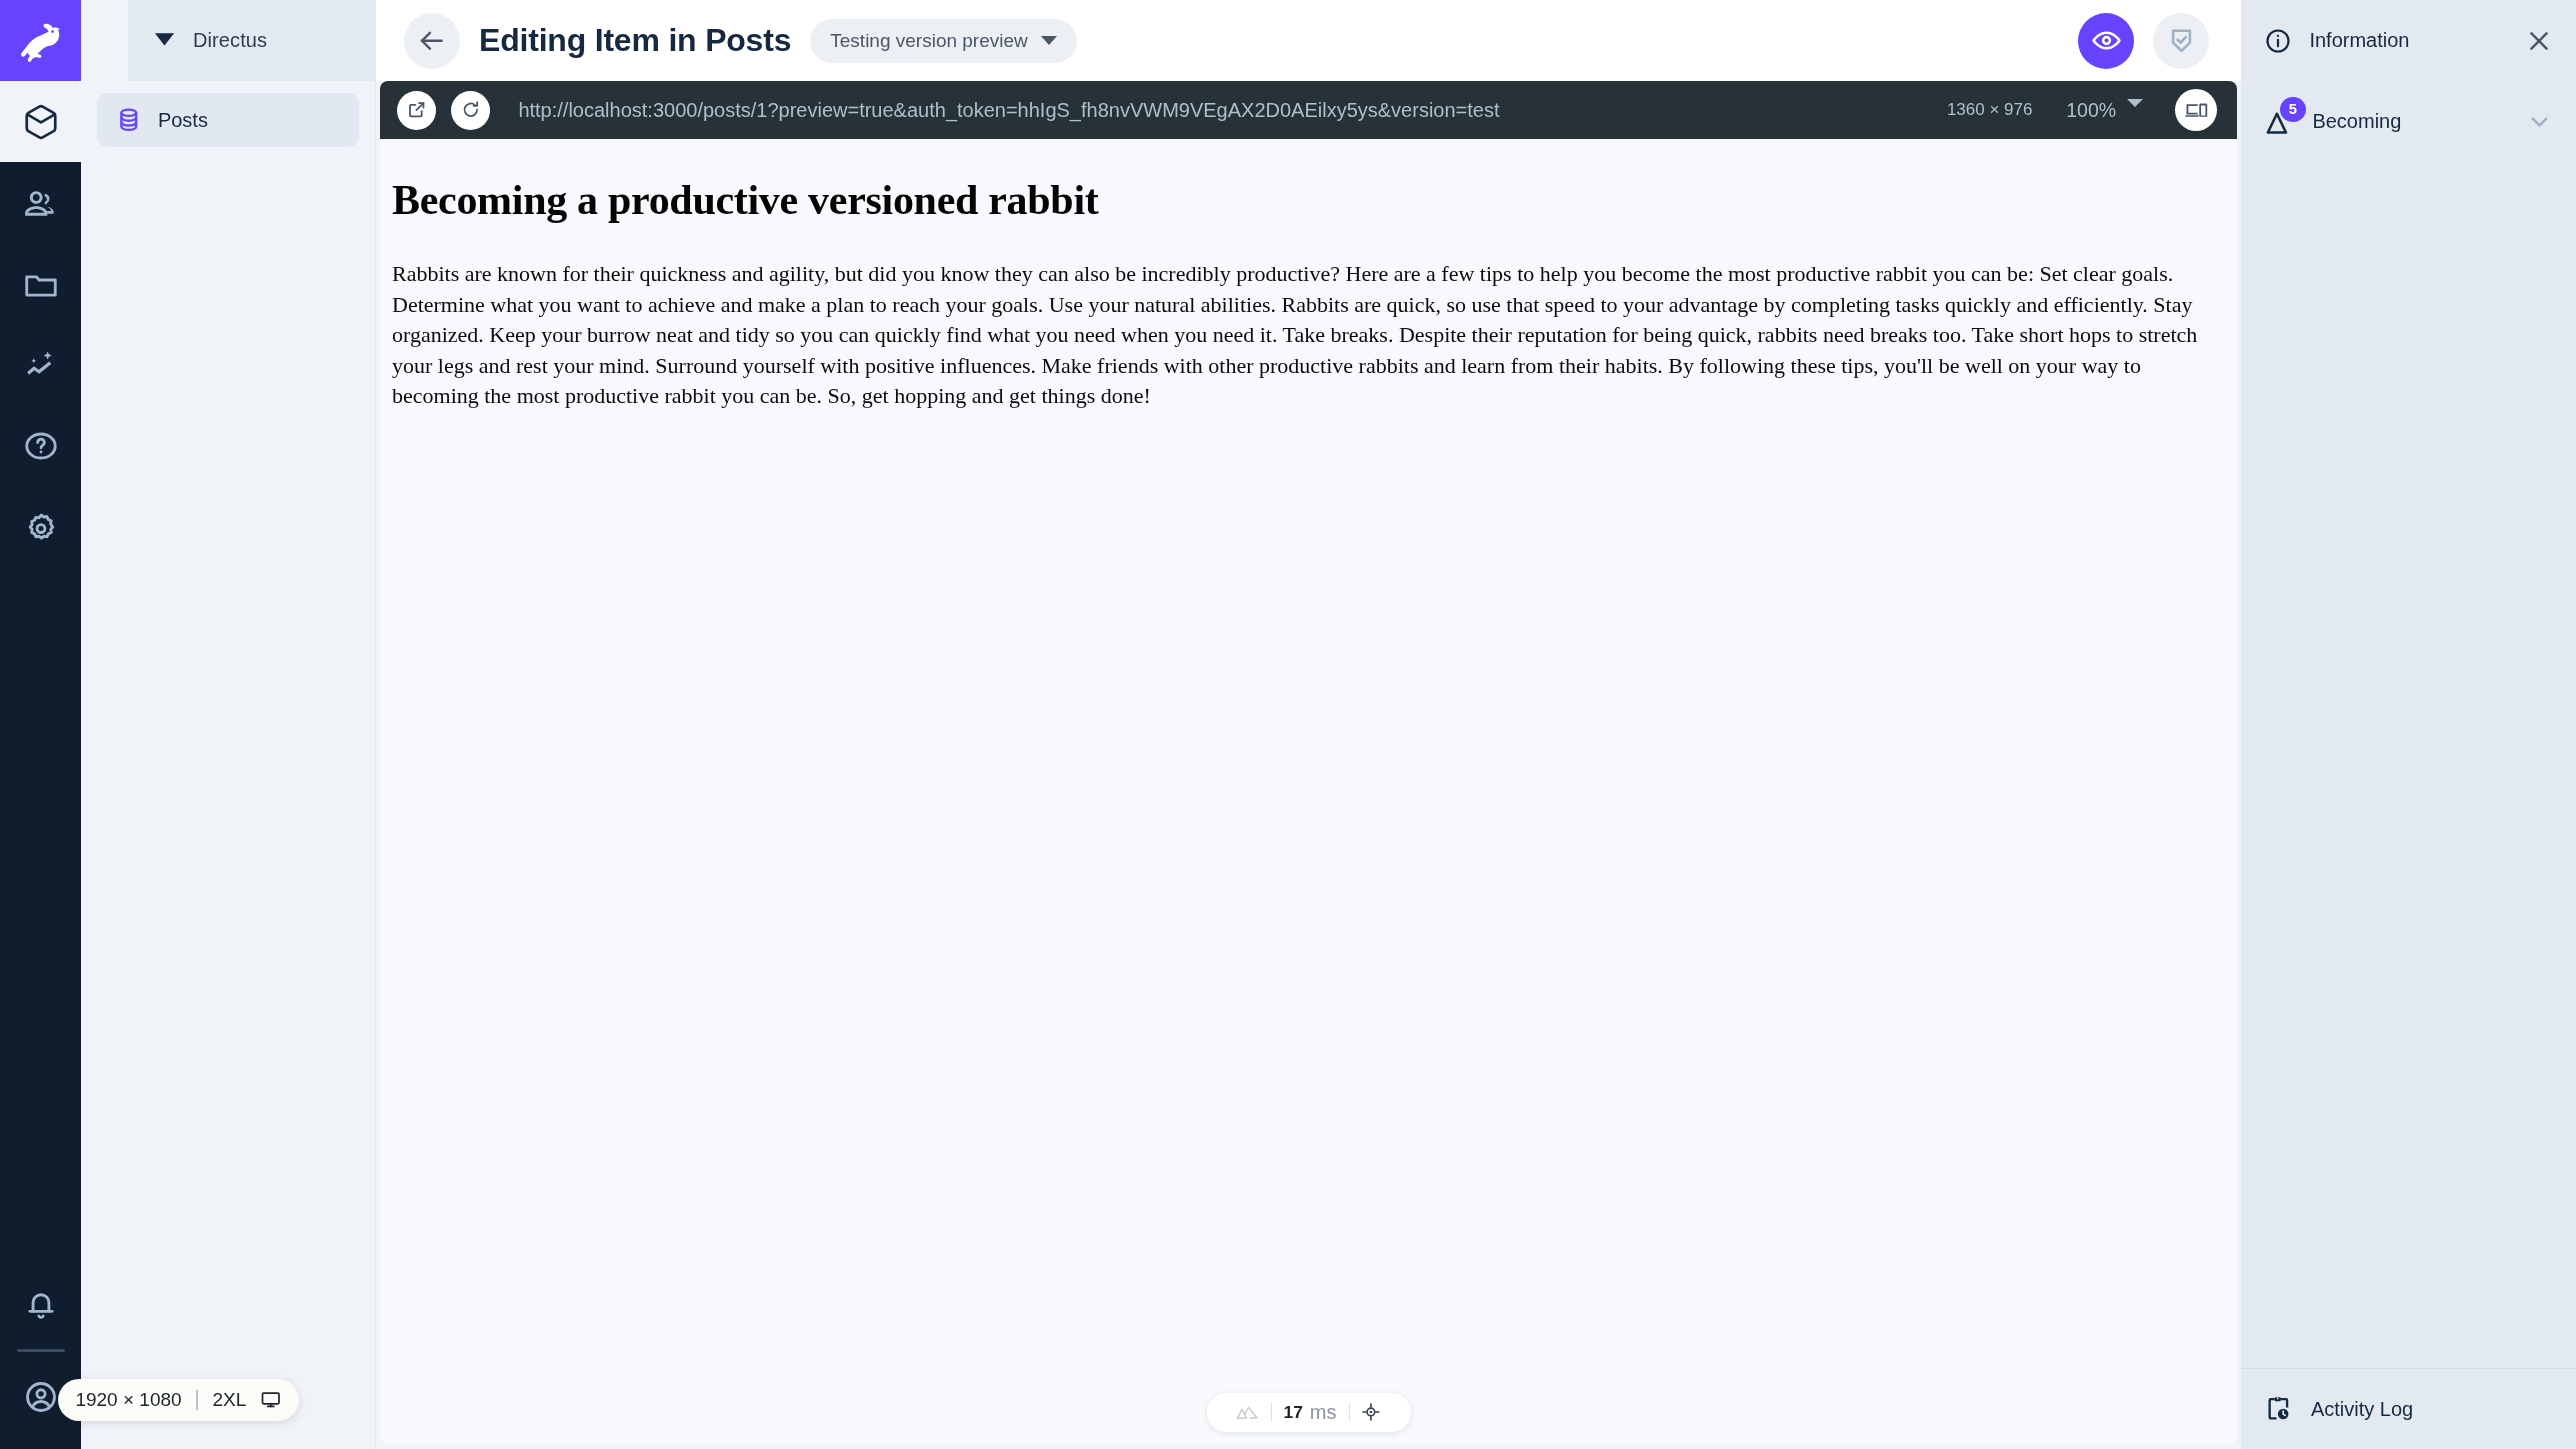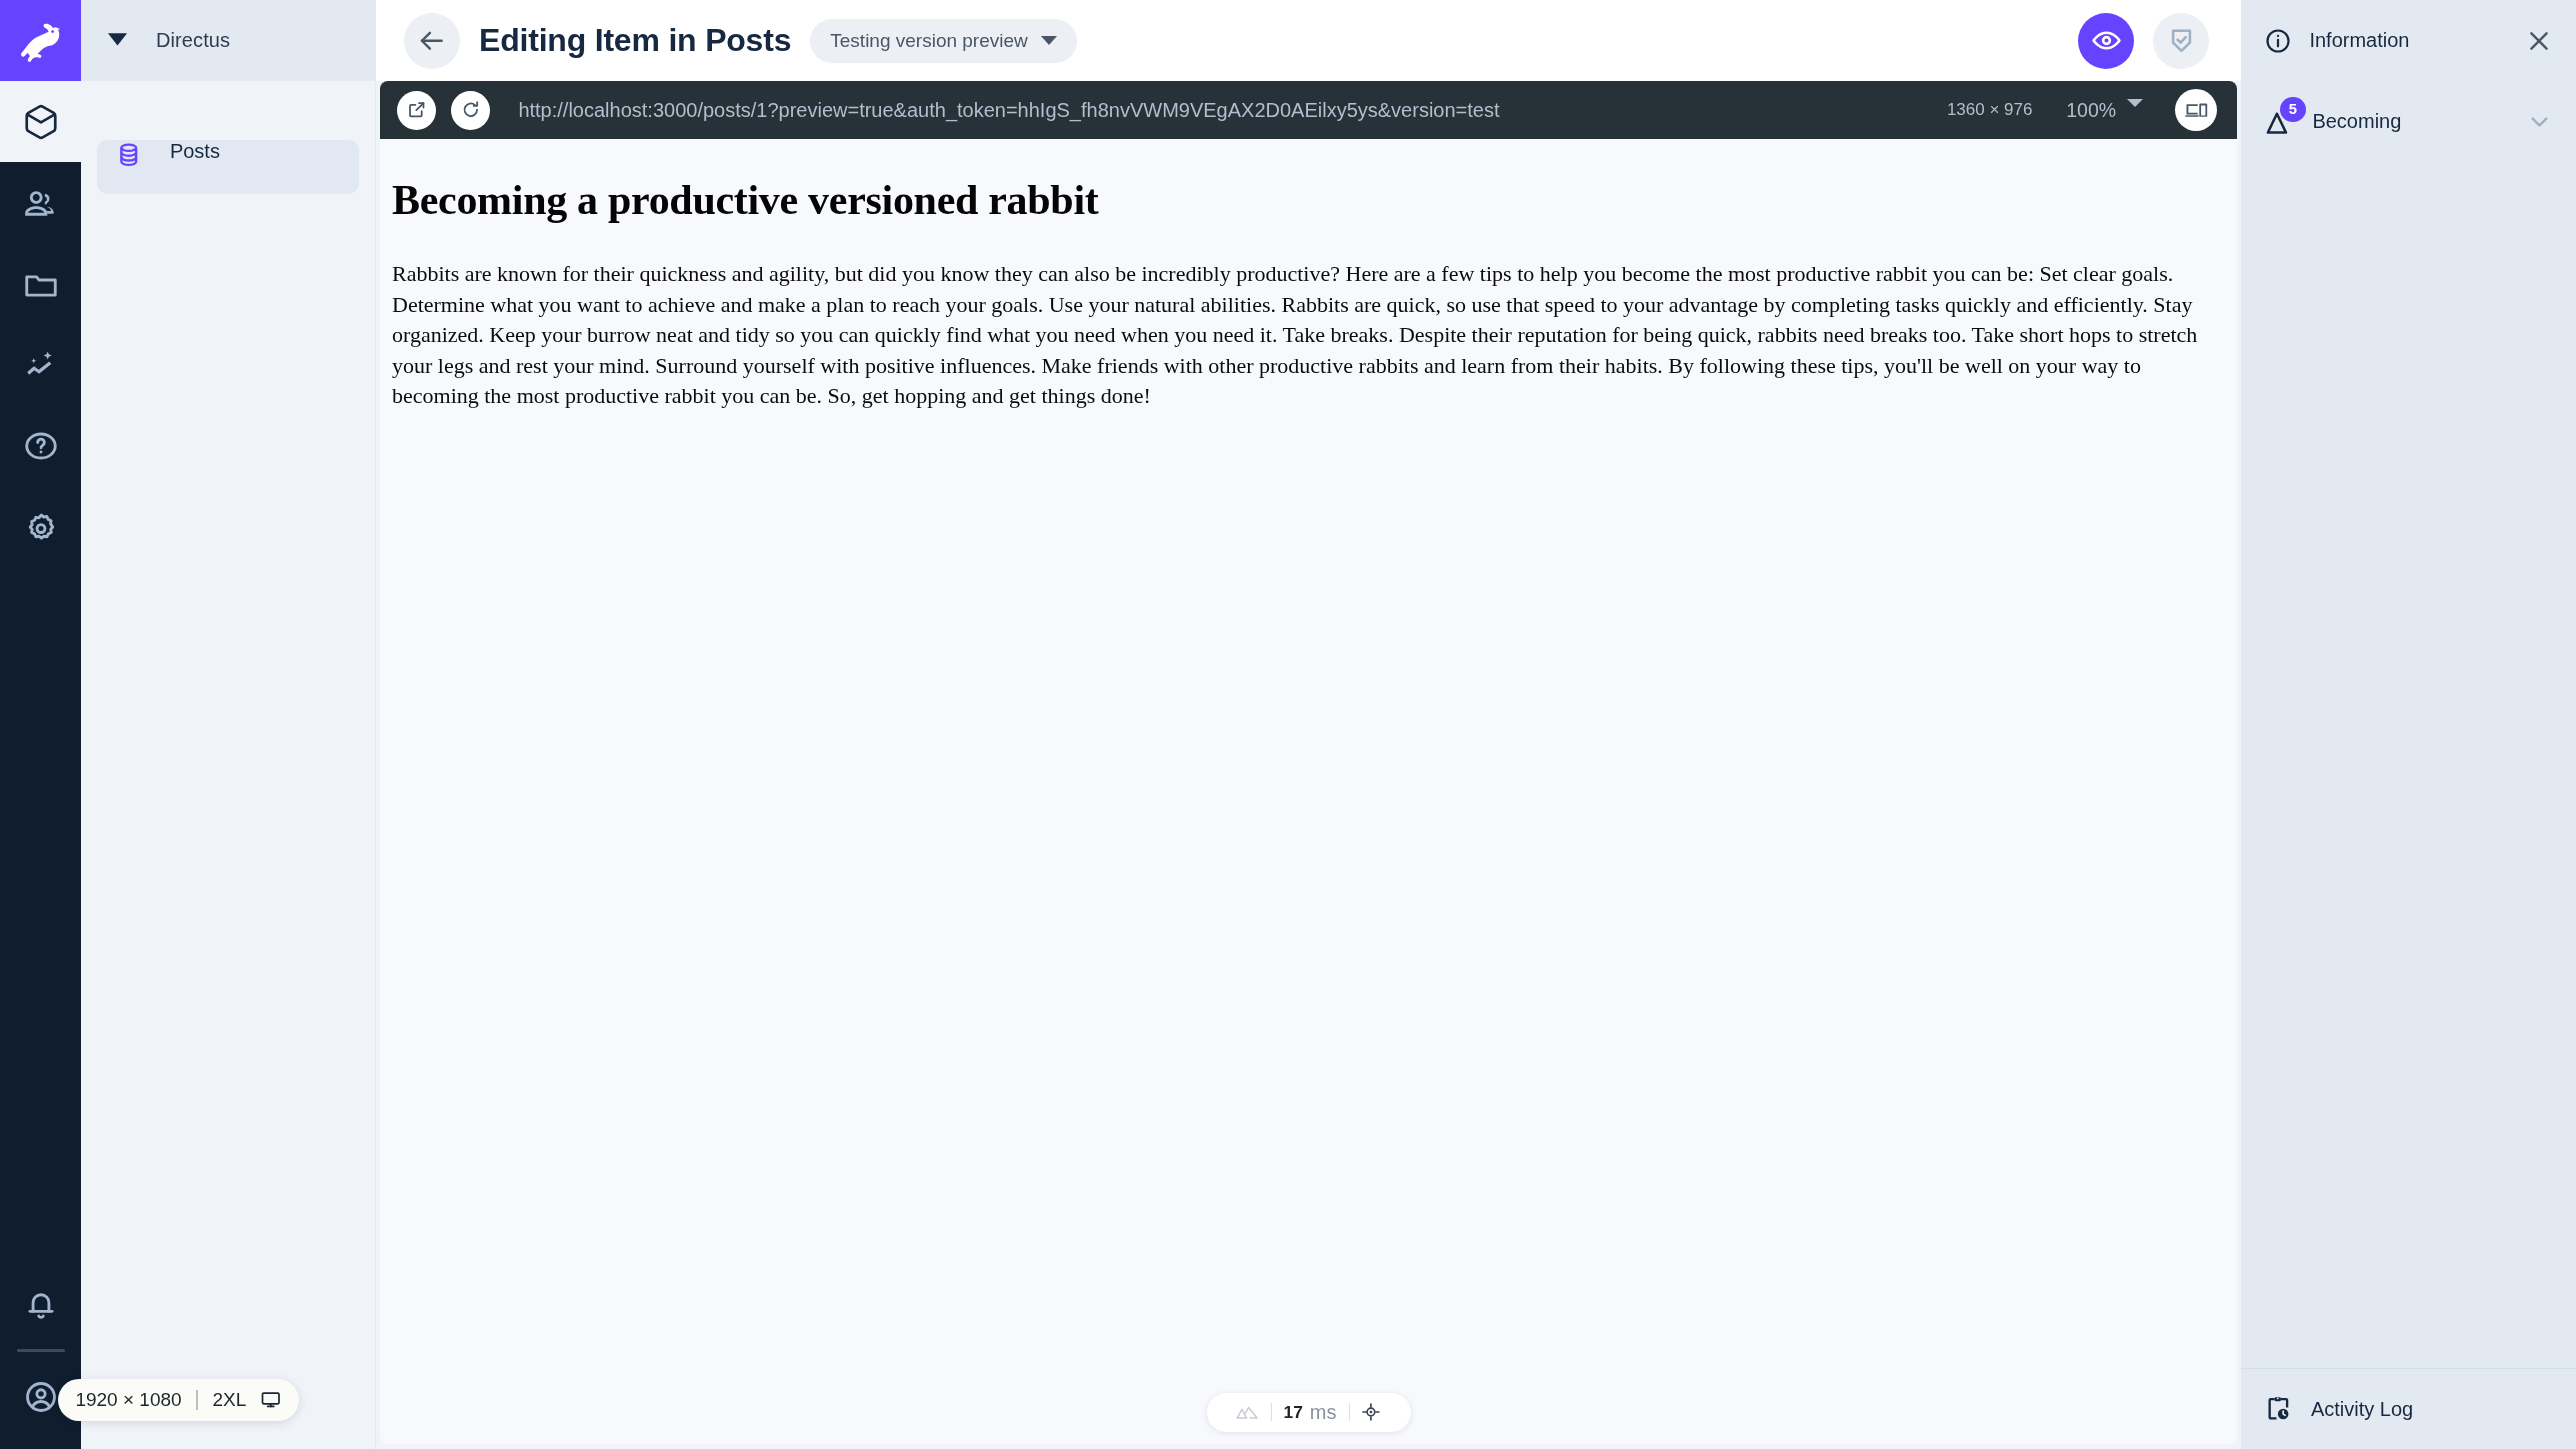--- a/index.html
+++ b/index.html
@@ -55,36 +55,36 @@
     flex: 0 0 295px;
     height: 100%;
     background: #f0f4f9;
     display: flex;
     flex-direction: column;
     border-right: 0.7px solid #e4eaf1;
   }
   .nav-header {
     height: 81px;
     display: flex; align-items: center;
-    gap: 25px;
+    gap: 15px;
     padding: 0 23px;
     background: #e3e9f1;
+    margin-left: 47px;
   }
   .nav-header .bookmark { width: 27px; height: 27px; color: #172940; display:flex; }
   .nav-header-title {
     font-size: 20px; color: #2f3b4f; letter-spacing: 0.1px;
   }
   .nav-body { padding: 12px 16px; }
   .nav-item {
-    display: flex; gap: 26px;
+    display: flex; align-items: center; gap: 14px;
     height: 54px;
     border-radius: 10.7px;
     padding: 0 17.4px;
     background: #e1e8f1;
-    margin-top: 47px;
   }
   .nav-item .db-icon { width: 29.5px; height: 29.5px; color: #6644ff; display:flex; }
   .nav-item-label { font-size: 20px; color: #172940; }
 
   
   .main {
     flex: 1 1 auto;
     height: 100%;
     display: flex;
     flex-direction: column;

